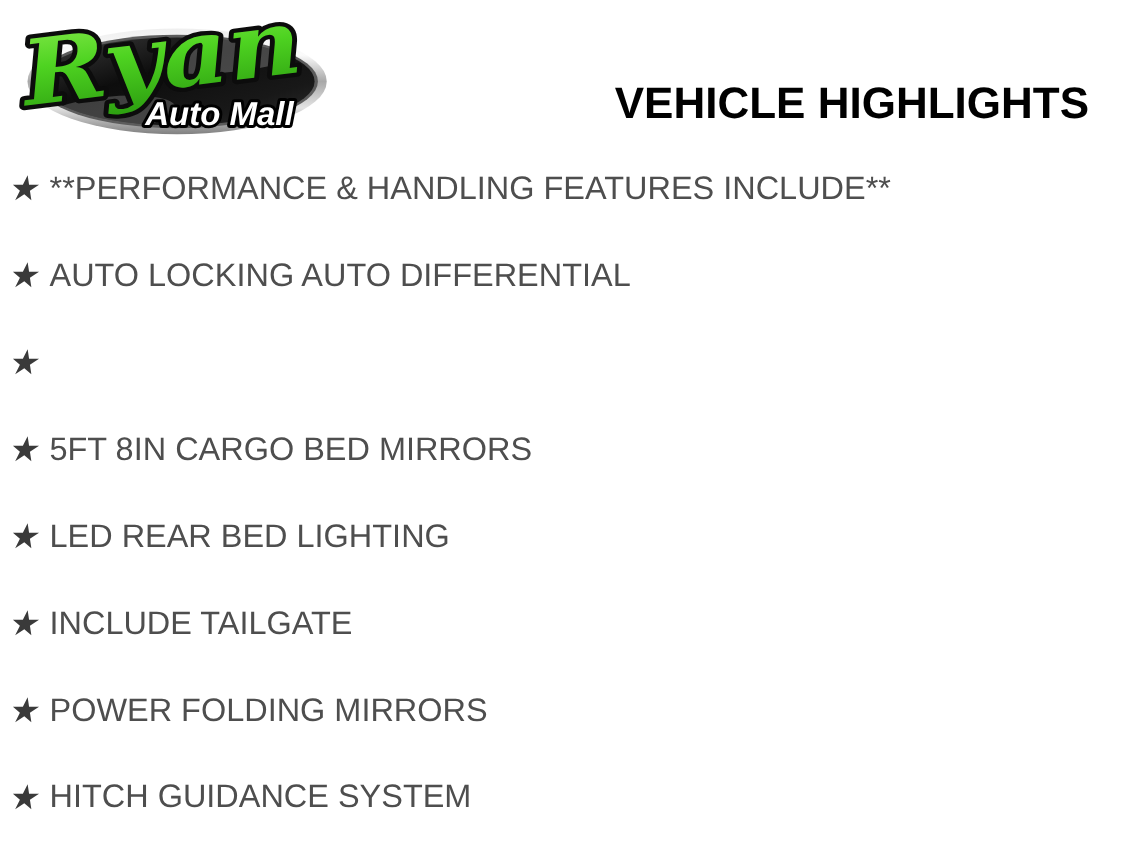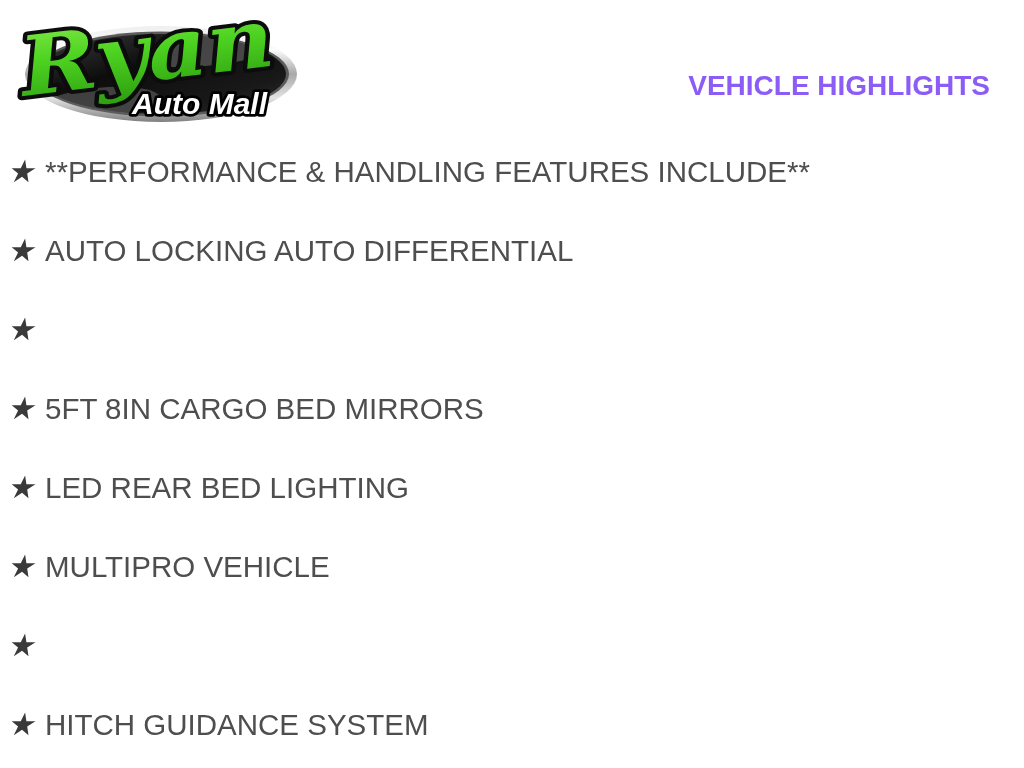--- a/index.html
+++ b/index.html
@@ -18,24 +18,24 @@
     position: absolute;
     left: 10px;
     top: 2px;
     width: 300px;
     height: 128px;
   }
   .page-title {
     position: absolute;
     top: 51px;
     right: 34px;
-    font-size: 28px;
+    font-size: 40px;
     line-height: 32px;
     font-weight: bold;
-    color: #8b5cf6;
+    color: #000000;
     white-space: nowrap;
   }
 
   
   .highlights {
     position: absolute;
     top: 132px;
     left: 0;
     width: 100%;
     margin: 0;
@@ -146,24 +146,25 @@
     <li>
       <span class="star">★</span>
       <span>5FT 8IN CARGO BED MIRRORS</span>
     </li>
     <li>
       <span class="star">★</span>
       <span>LED REAR BED LIGHTING</span>
     </li>
     <li>
       <span class="star">★</span>
-      <span>MULTIPRO VEHICLE</span>
+      <span>INCLUDE TAILGATE</span>
     </li>
     <li>
       <span class="star">★</span>
+      <span>POWER FOLDING MIRRORS</span>
     </li>
     <li>
       <span class="star">★</span>
       <span>HITCH GUIDANCE SYSTEM</span>
     </li>
   </ul>
 
 </div>
 
 </body></html>

